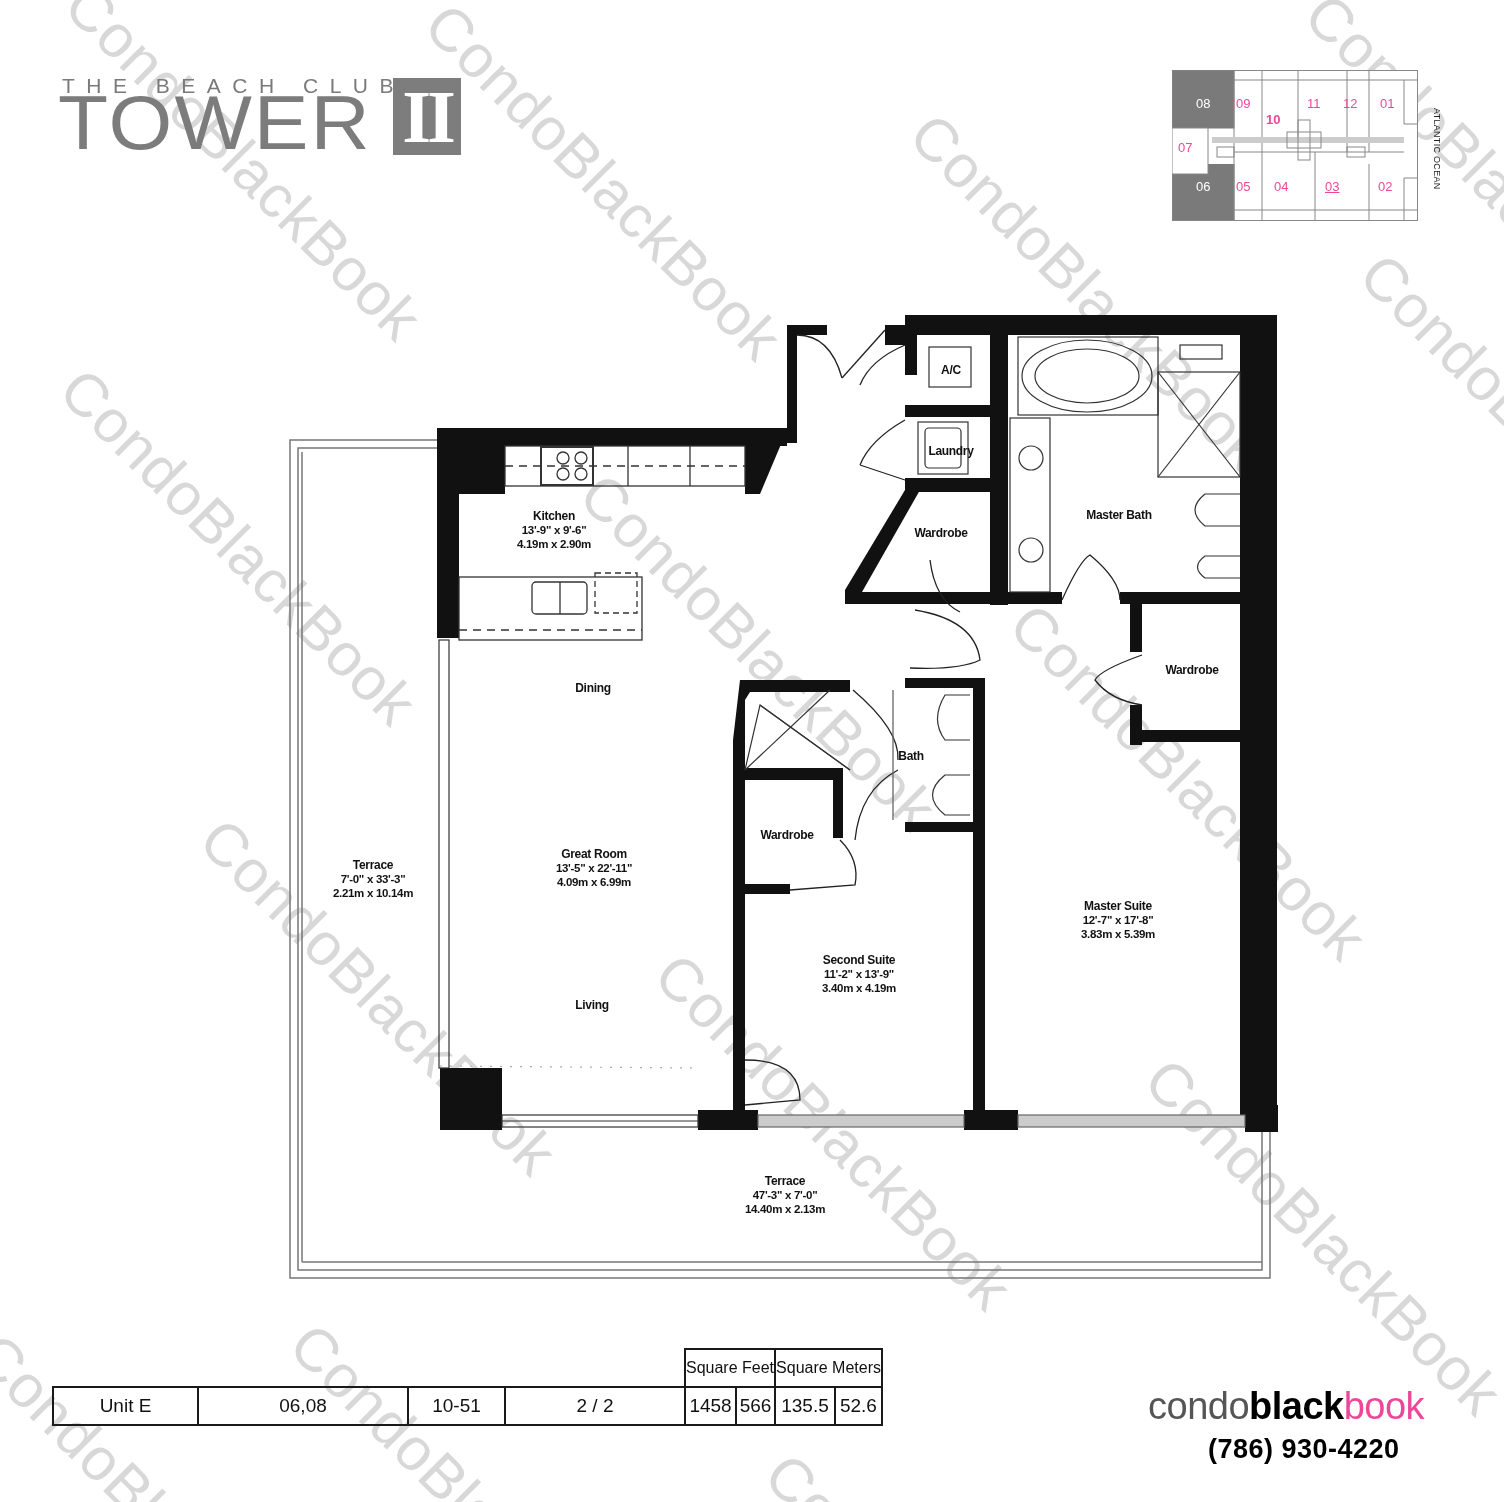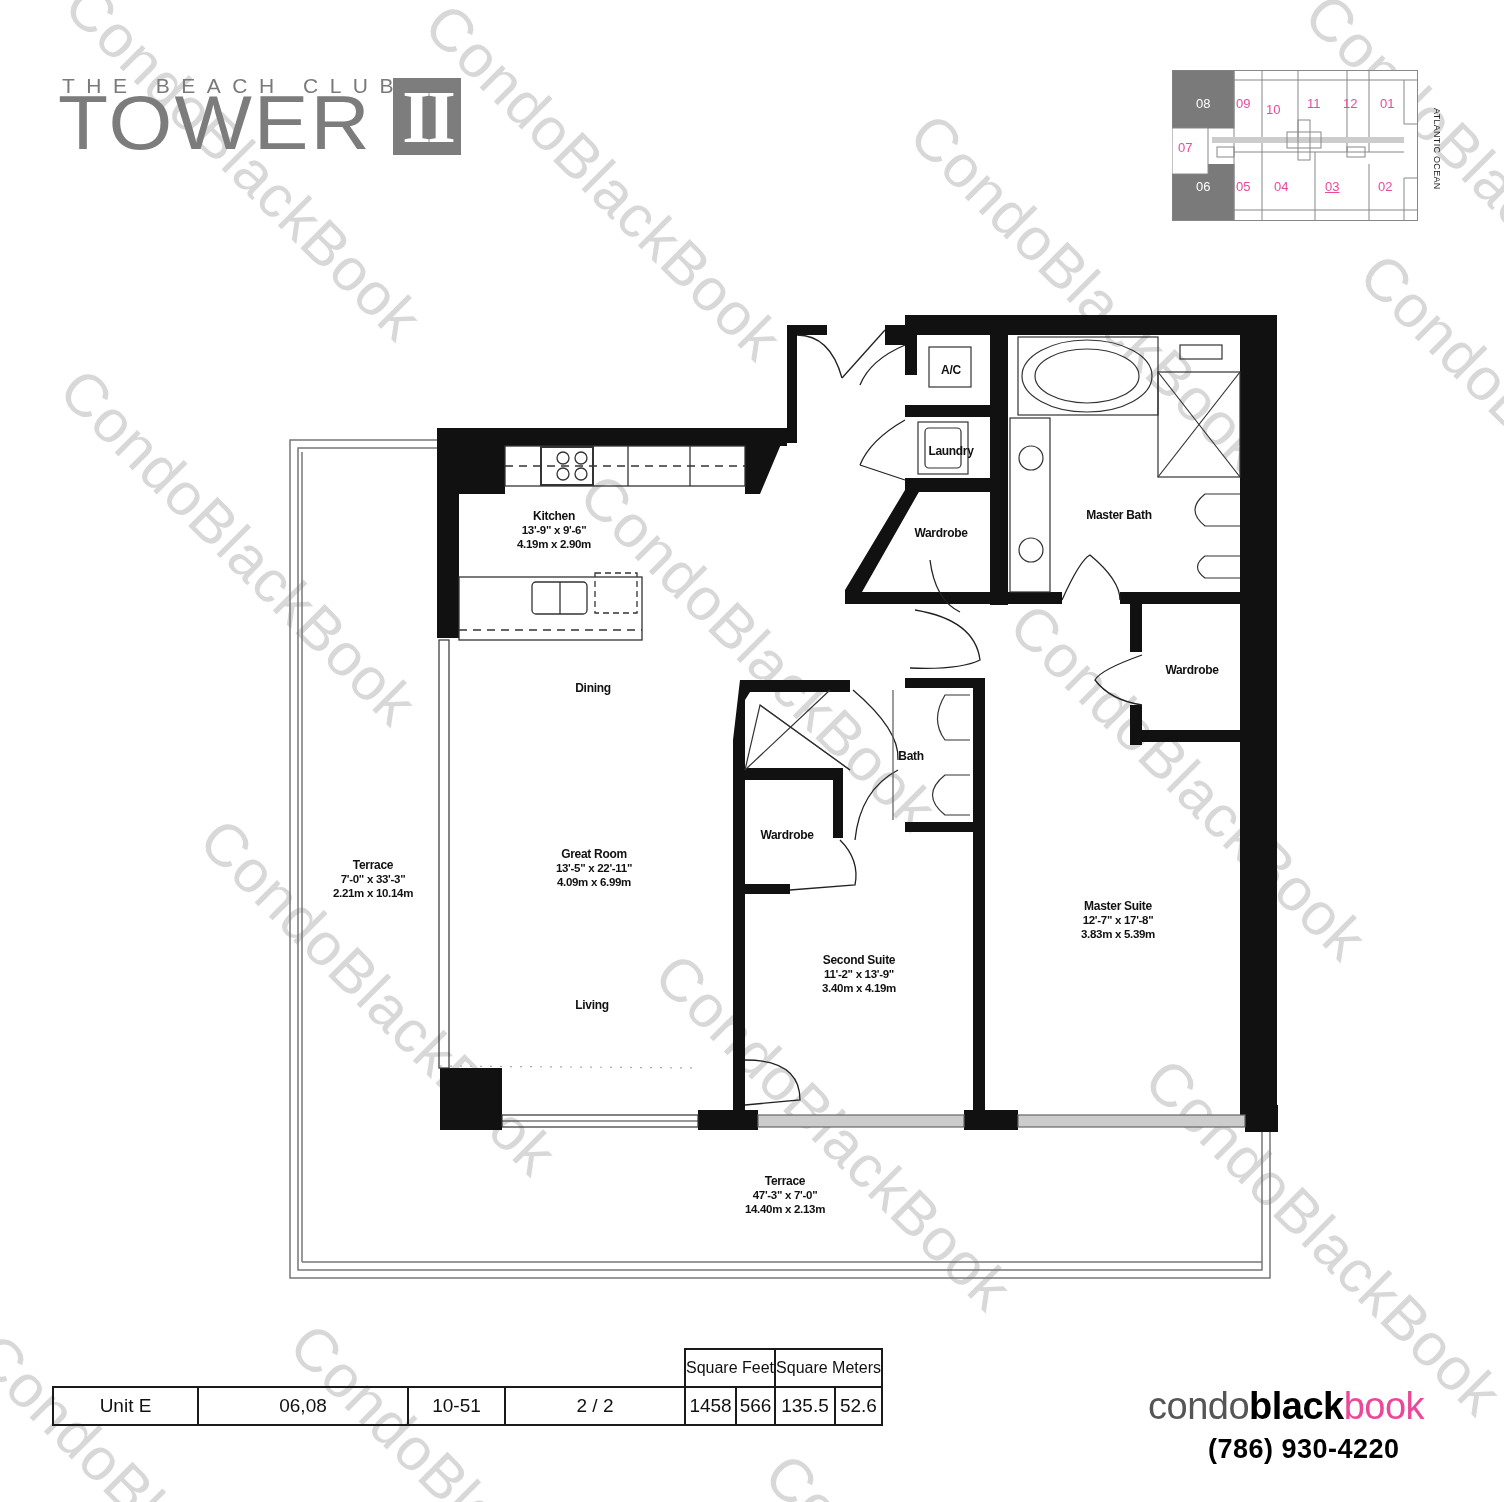--- a/index.html
+++ b/index.html
@@ -93,21 +93,21 @@
       <line x1="232" y1="108" x2="232" y2="150"></line>
       <line x1="40" y1="70" x2="232" y2="70" stroke="#ccc" stroke-width="6"></line>
       <rect x="126" y="50" width="12" height="40"></rect>
       <rect x="115" y="62" width="34" height="16"></rect>
       <rect x="45" y="77" width="17" height="10"></rect>
       <rect x="175" y="77" width="18" height="10"></rect>
     </g>
   </svg>
   <span class="cell hl" style="left:24px;top:26px;">08</span>
   <span class="cell" style="left:64px;top:26px;">09</span>
-  <span class="cell" style="left:94px;top:32px;">10</span>
+  <span class="cell" style="left:94px;top:42px;font-weight:bold;">10</span>
   <span class="cell" style="left:135px;top:26px;">11</span>
   <span class="cell" style="left:171px;top:26px;">12</span>
   <span class="cell" style="left:208px;top:26px;">01</span>
   <span class="cell" style="left:6px;top:70px;">07</span>
   <span class="cell hl" style="left:24px;top:109px;">06</span>
   <span class="cell" style="left:64px;top:109px;">05</span>
   <span class="cell" style="left:102px;top:109px;">04</span>
   <span class="cell" style="left:153px;top:109px;text-decoration:underline;">03</span>
   <span class="cell" style="left:206px;top:109px;">02</span>
 </div>

